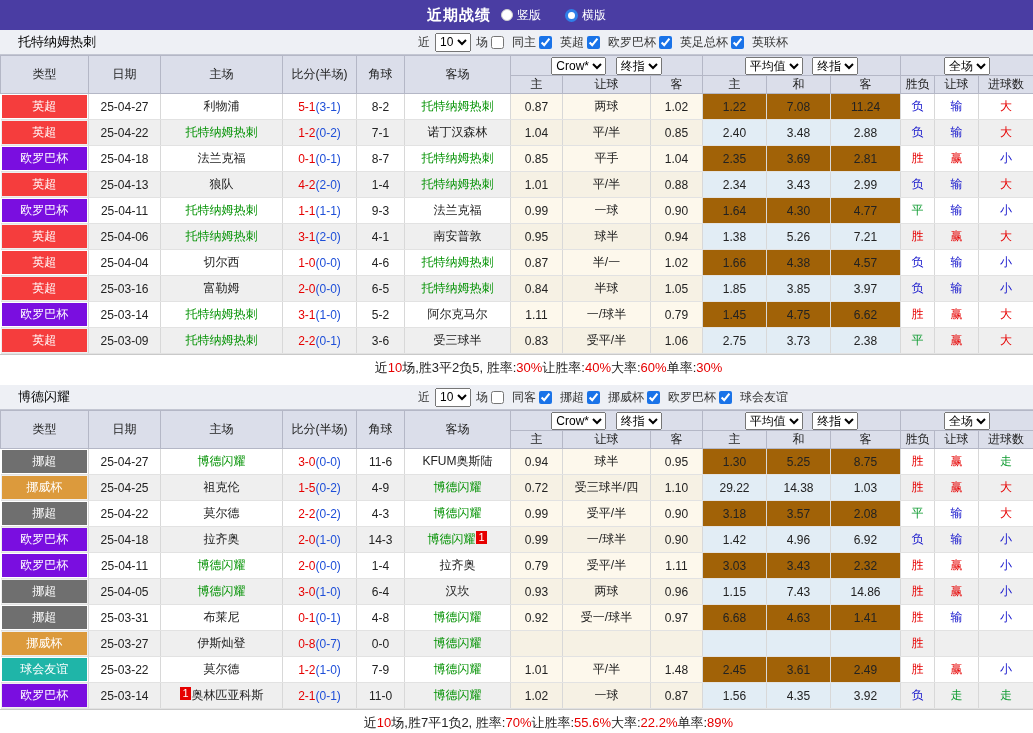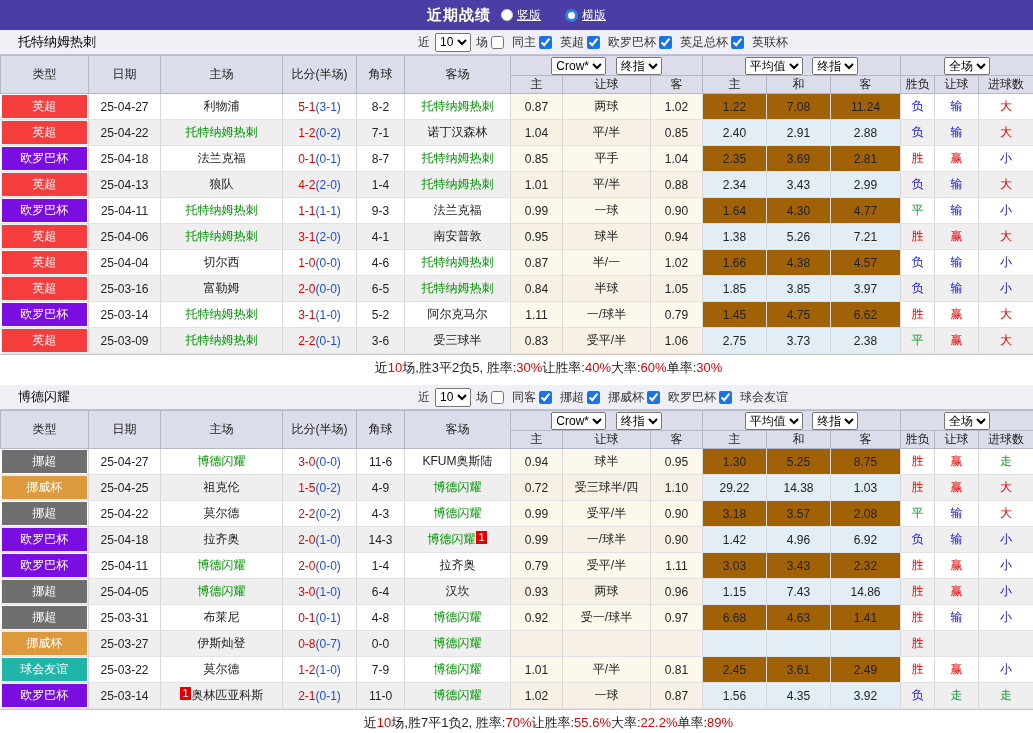--- a/index.html
+++ b/index.html
@@ -9,21 +9,21 @@
     font-family: "Liberation Sans", "DejaVu Sans", sans-serif;
     font-size: 12px; color: #222;
   }
   
   .topbar {
     height: 30px; background: #4a3da3;
     display: flex; align-items: center; justify-content: center; gap: 10px;
     color: #fff;
   }
   .topbar .title { font-size: 15px; font-weight: bold; letter-spacing: 1px; }
-  .radio-group { display: flex; align-items: center; gap: 24px; text-decoration: underline; }
+  .radio-group { display: flex; align-items: center; gap: 24px; }
   .radio-item { display: flex; align-items: center; gap: 4px; cursor: pointer; font-size: 12px; }
   .radio-dot { width: 12px; height: 12px; border-radius: 50%; background: #fff; border: 1px solid #cfcfcf; }
   .radio-dot.sel { border: 3.5px solid #2f7fe8; width: 13px; height: 13px; }
   
   .filter-row {
     position: relative; height: 25px; background: #eef0f5;
     border-bottom: 1px solid #c3c6d2;
   }
   .team-name { position: absolute; left: 18px; top: 0; line-height: 24px; font-size: 13px; color: #000; }
   .filters { position: absolute; left: 418px; top: 0; height: 24px; display: flex; align-items: center; gap: 3px; font-size: 12px; color: #333; }
@@ -193,21 +193,21 @@
           </td>
           <td class="base">25-04-22</td>
           <td class="base"><span class="focus">托特纳姆热刺</span></td>
           <td class="base"><span class="sc-main">1-2</span><span class="sc-half">(0-2)</span></td>
           <td class="base">7-1</td>
           <td class="base"><span>诺丁汉森林</span></td>
           <td class="crow">1.04</td>
           <td class="crow">平/半</td>
           <td class="crow">0.85</td>
           <td class="avg">2.40</td>
-          <td class="avg">2.91</td>
+          <td class="avg">3.48</td>
           <td class="avg">2.88</td>
           <td class="base" style="color: rgb(20, 20, 204);">负</td>
           <td class="base" style="color: rgb(20, 20, 204);">输</td>
           <td class="base" style="color: rgb(230, 0, 0);">大</td>
         </tr>
         <tr>
           <td class="base">
             <div class="badge" style="background: rgb(122, 14, 224);">欧罗巴杯</div>
           </td>
           <td class="base">25-04-18</td>
@@ -613,21 +613,21 @@
           <td class="base">
             <div class="badge" style="background: rgb(31, 181, 168);">球会友谊</div>
           </td>
           <td class="base">25-03-22</td>
           <td class="base"><span>莫尔德</span></td>
           <td class="base"><span class="sc-main">1-2</span><span class="sc-half">(1-0)</span></td>
           <td class="base">7-9</td>
           <td class="base"><span class="focus">博德闪耀</span></td>
           <td class="crow">1.01</td>
           <td class="crow">平/半</td>
-          <td class="crow">0.81</td>
+          <td class="crow">1.48</td>
           <td class="avg">2.45</td>
           <td class="avg">3.61</td>
           <td class="avg">2.49</td>
           <td class="base" style="color: rgb(230, 0, 0);">胜</td>
           <td class="base" style="color: rgb(230, 0, 0);">赢</td>
           <td class="base" style="color: rgb(20, 20, 204);">小</td>
         </tr>
         <tr>
           <td class="base">
             <div class="badge" style="background: rgb(122, 14, 224);">欧罗巴杯</div>

